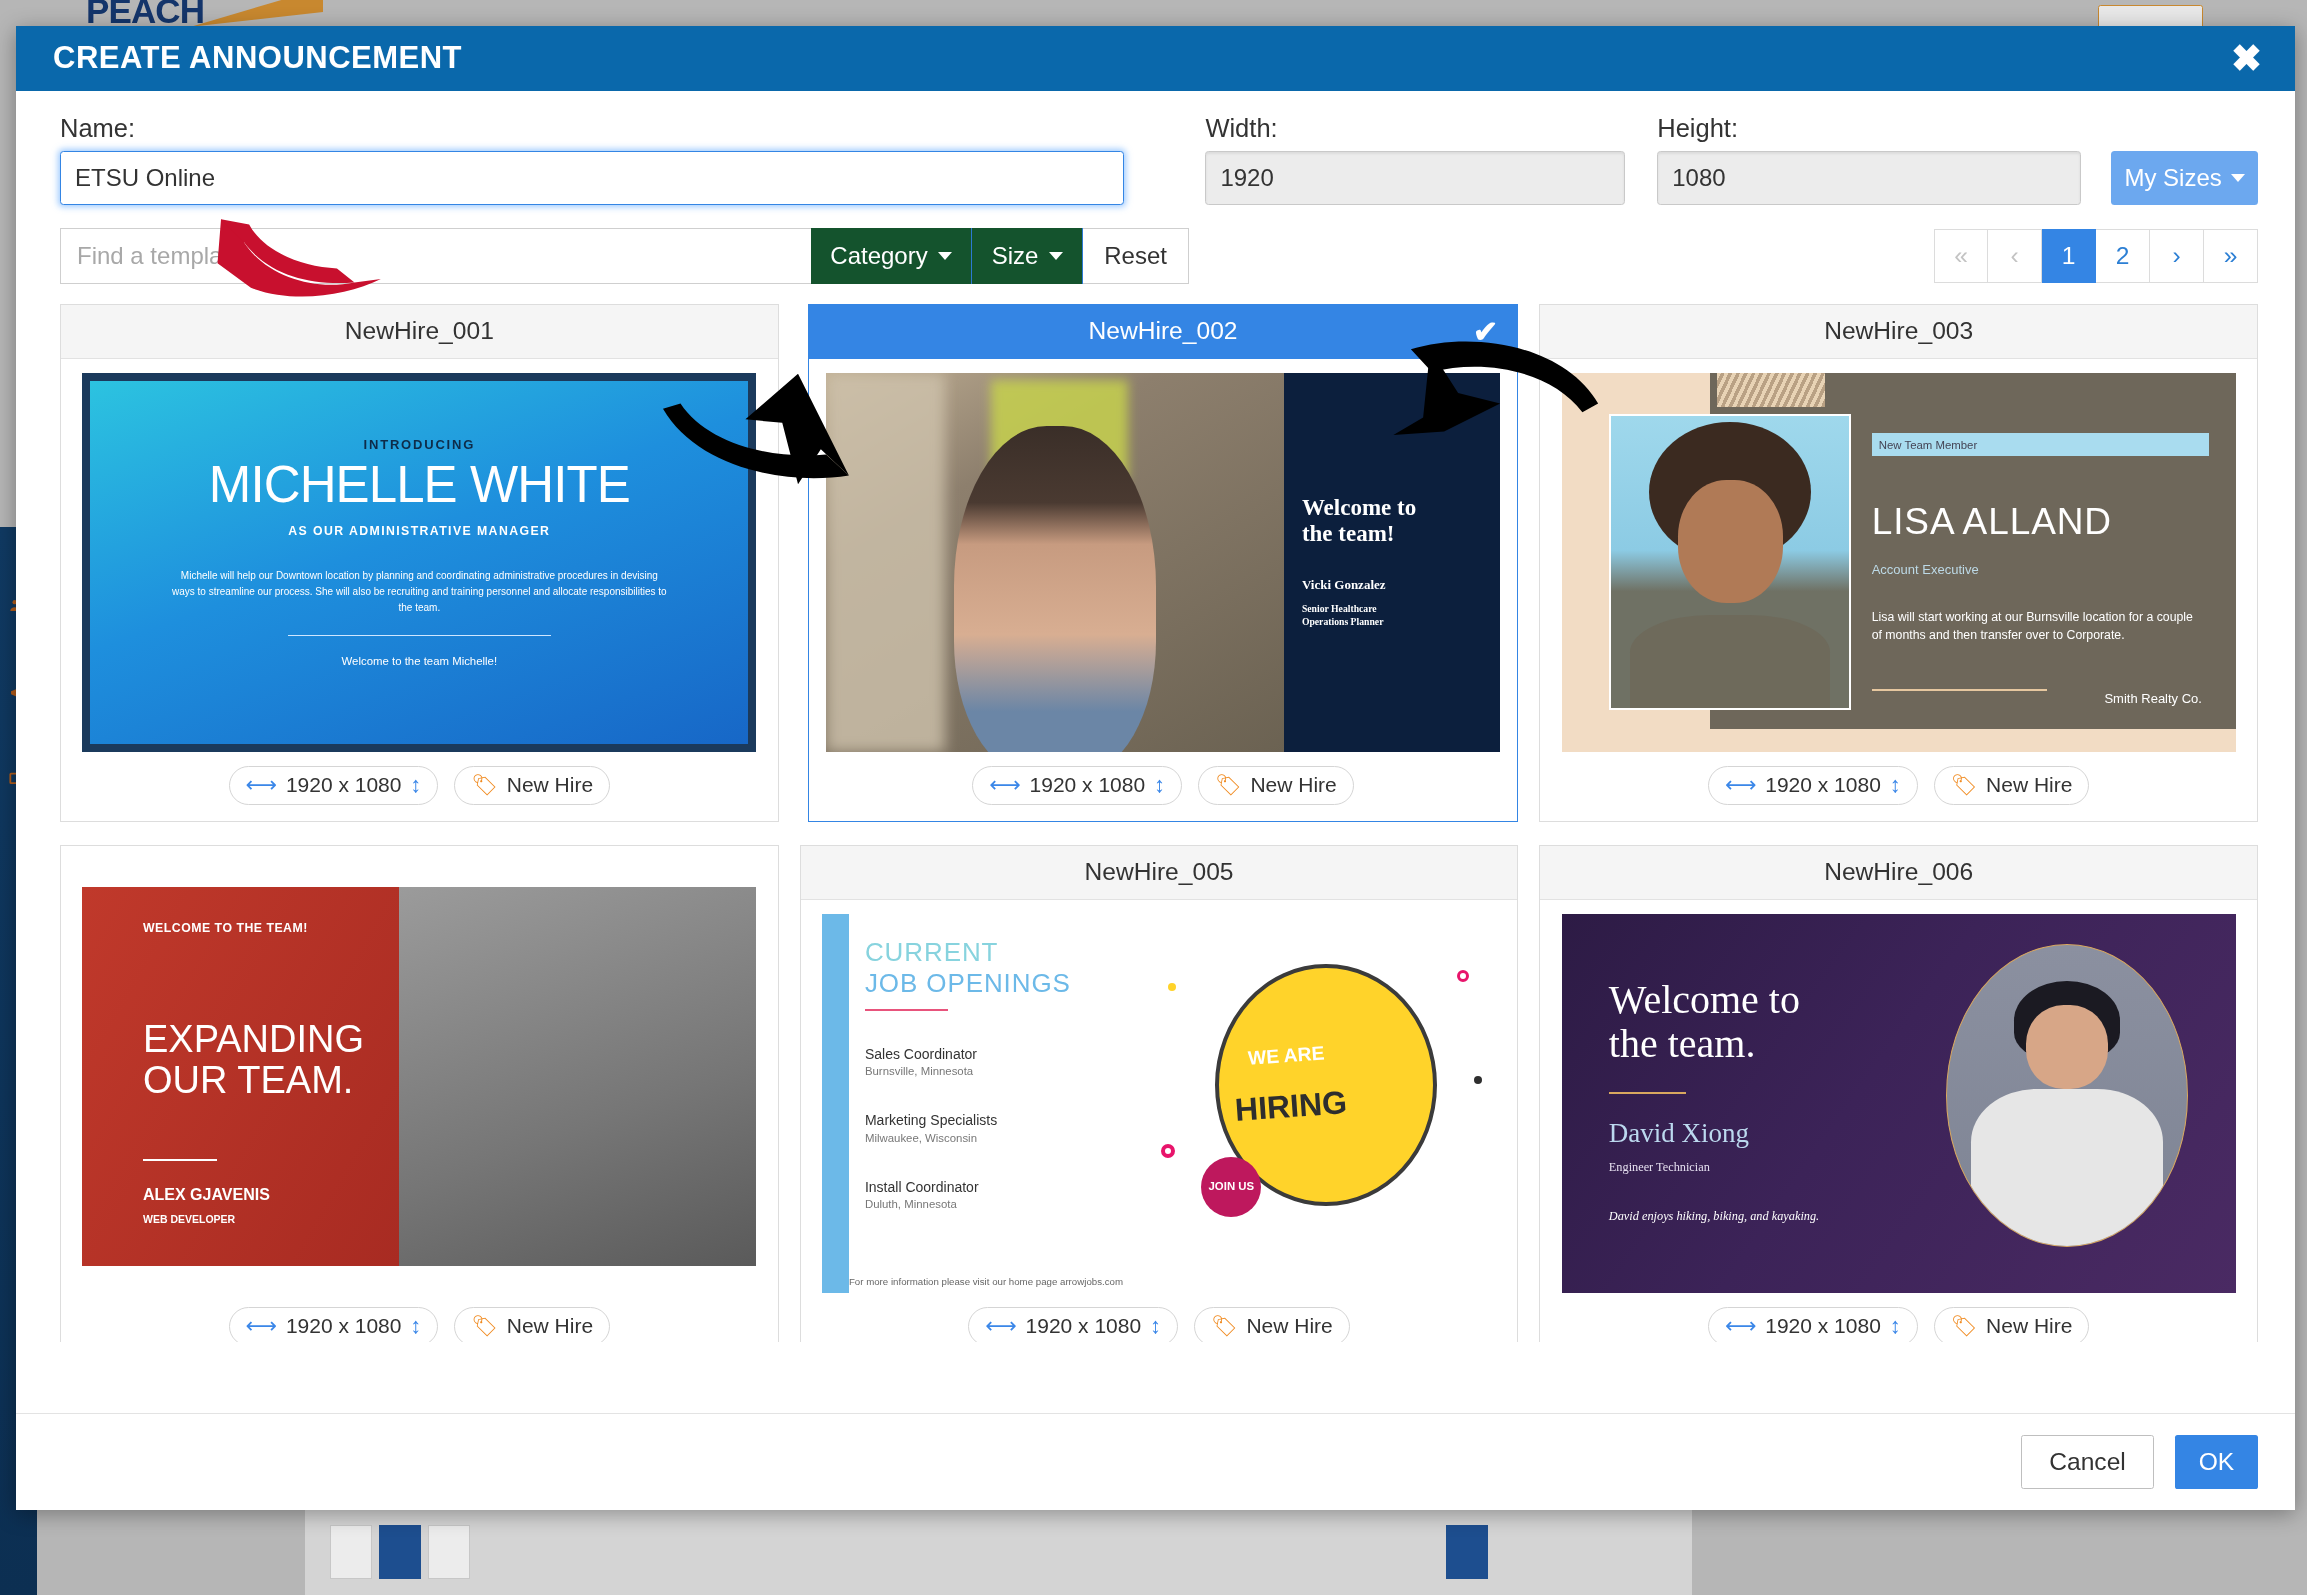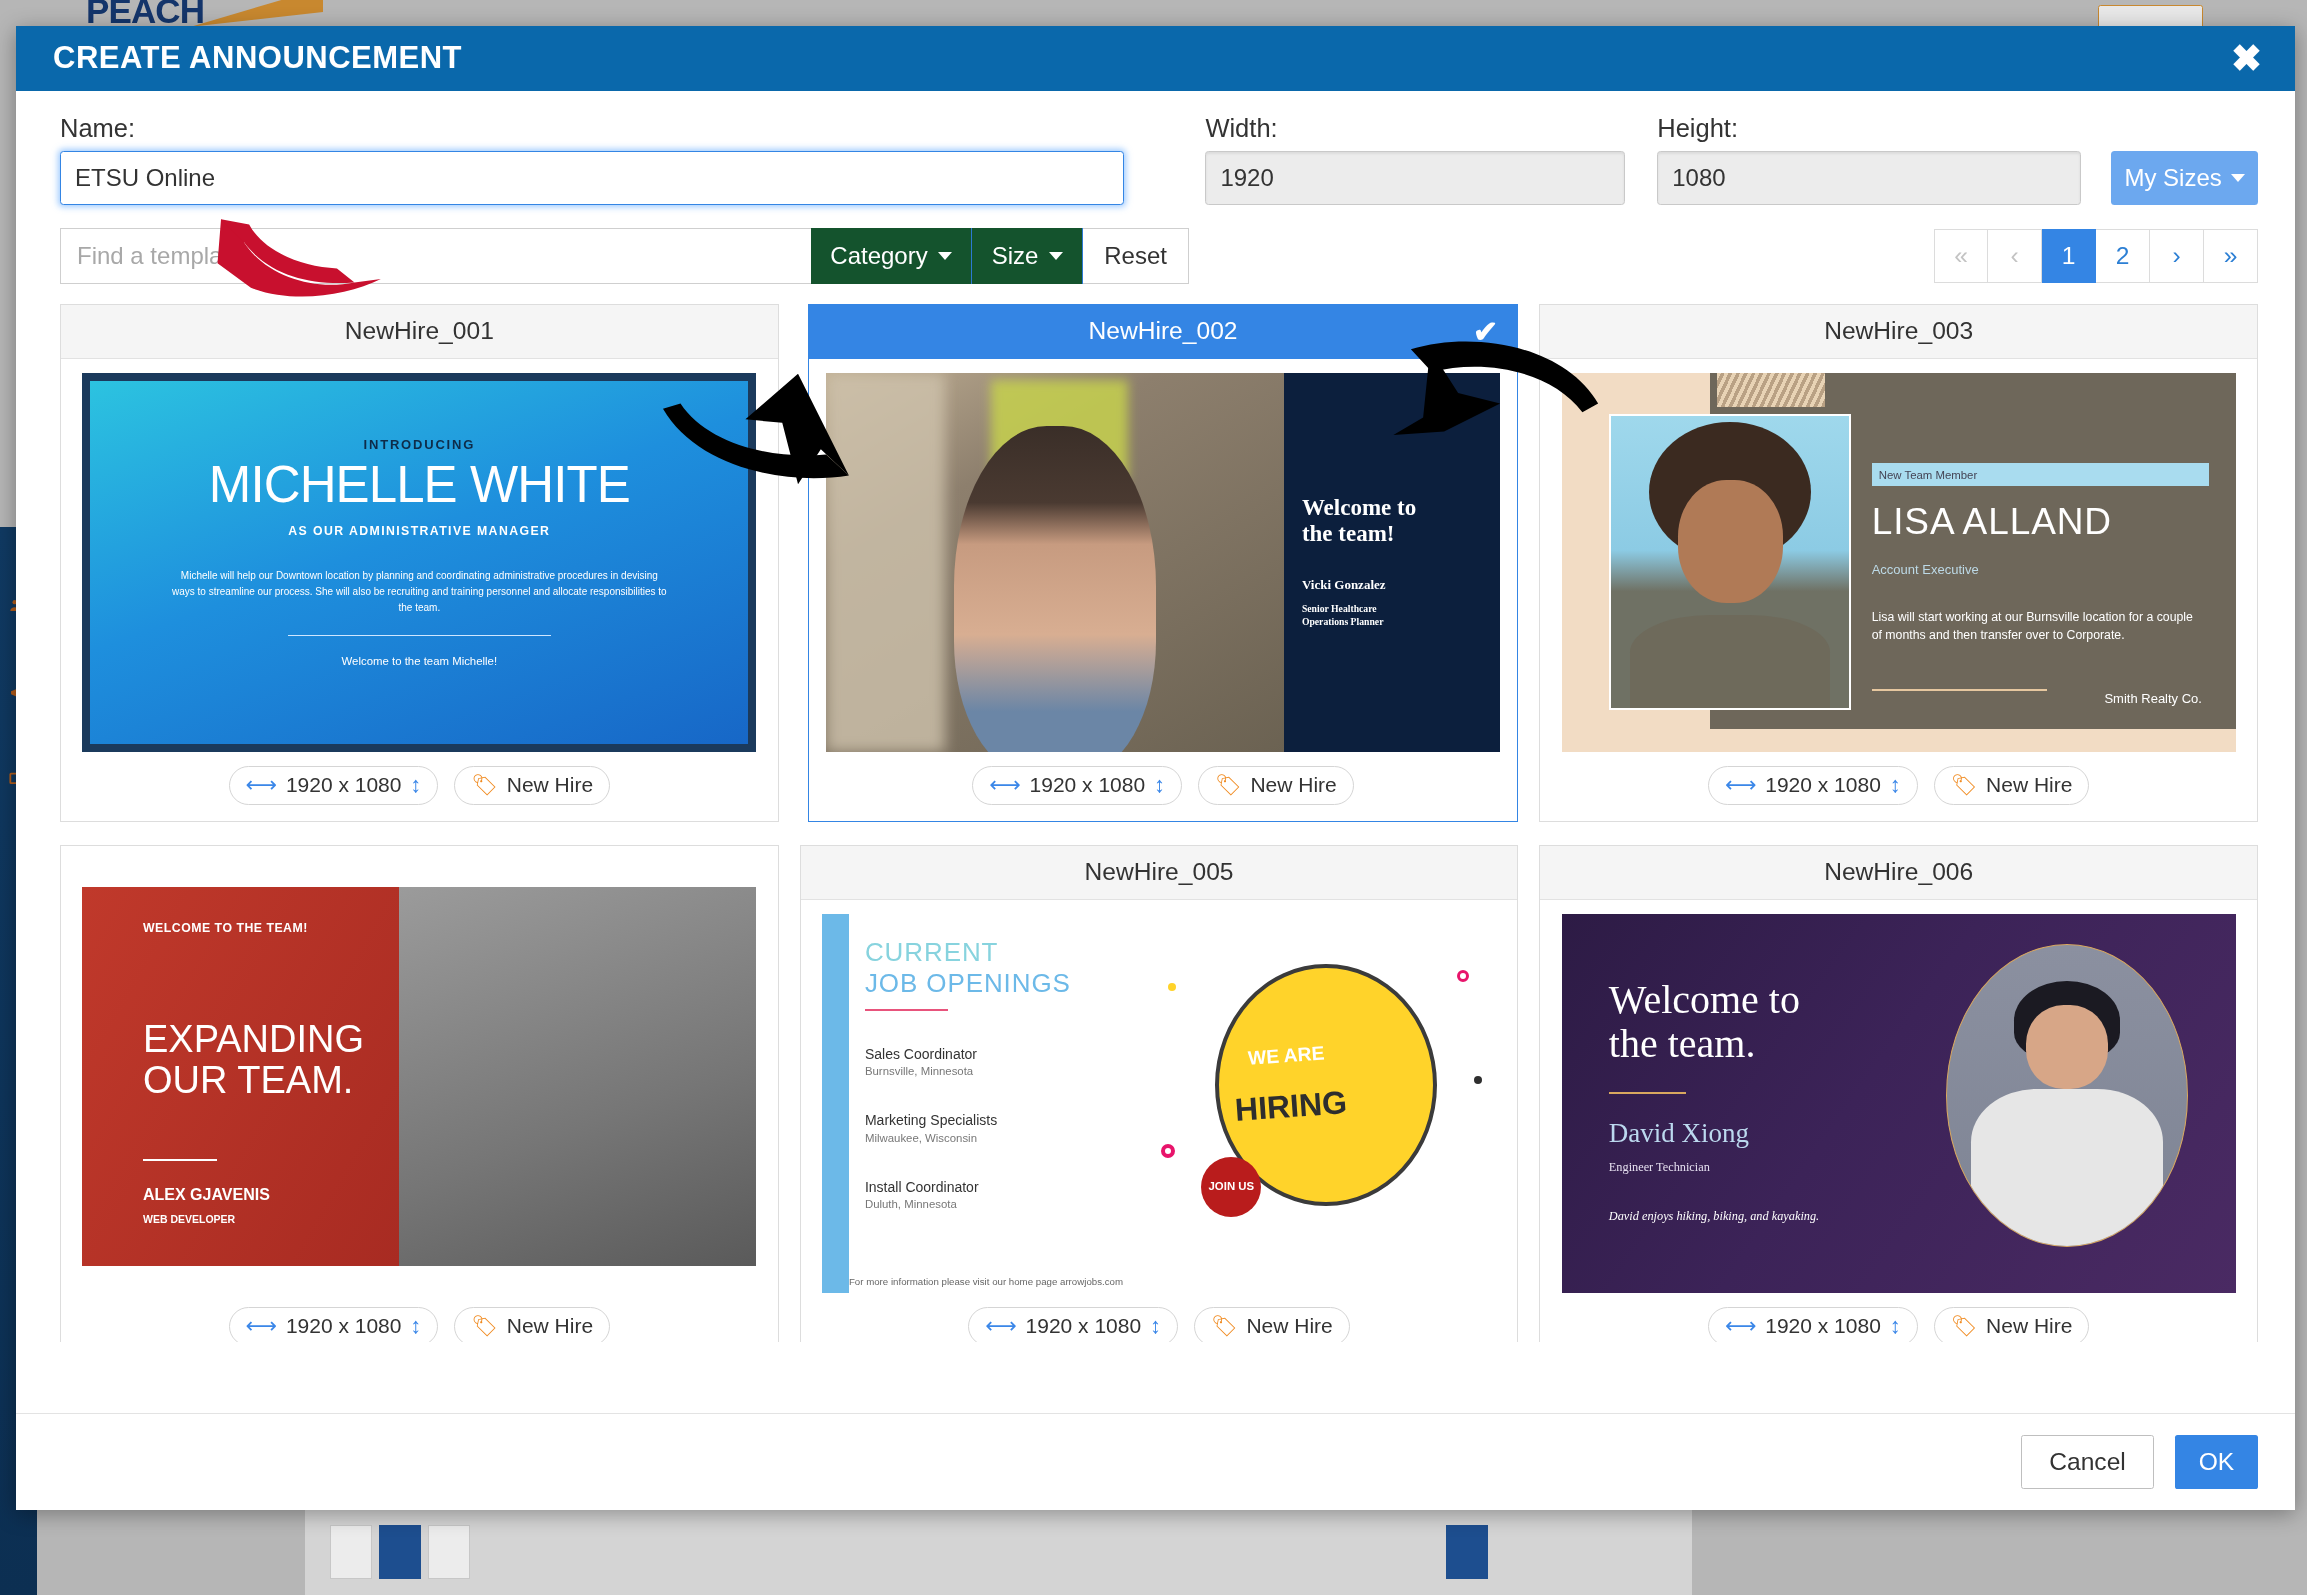--- a/index.html
+++ b/index.html
@@ -202,21 +202,21 @@
   .t2 .nm { color:#fff; font-size: 13px; font-weight:700; margin-top: 30px; font-family:"Liberation Serif", serif;}
   .t2 .tt { color:#fff; font-size: 9.7px; font-weight:700; margin-top: 8.8px; line-height:1.4; font-family:"Liberation Serif", serif;}
 
   .t3 { background:#f2dcc4; position:relative; }
   .t3 .brown { position:absolute; left:22%; top:0; right:0; bottom:6%; background:#6e675a; }
   .t3 .stripes { position:absolute; left:23%; top:0; width:16%; height:9%; background: repeating-linear-gradient(115deg,#e8d3b5 0 3.5px,#b9a184 3.5px 7px); }
   .t3 .ph { position:absolute; left:7%; top:11%; width:36%; height:78%; background: linear-gradient(180deg,#9fd8ec 0%, #8ccbe4 46%, #6f7164 60%); border:2.6px solid #fff; }
   .t3 .ph .hair { position:absolute; left:16%; top:2%; width:68%; height:48%; border-radius:50%; background:#3b2a20;}
   .t3 .ph .fc { position:absolute; left:28%; top:22%; width:44%; height:42%; border-radius:46%; background:#b07a56;}
   .t3 .ph .bd { position:absolute; left:8%; bottom:0; width:84%; height:32%; border-radius:40% 40% 0 0; background:#6e6a5b;}
-  .t3 .ntm { position:absolute; left:46%; top:16%; right:4%; height:23px; background:#a9dcef; color:#445; font-size:11.4px; display:flex; align-items:center; padding-left:7px;margin-top:30px;}
+  .t3 .ntm { position:absolute; left:46%; top:16%; right:4%; height:23px; background:#a9dcef; color:#445; font-size:11.4px; display:flex; align-items:center; padding-left:7px;}
   .t3 .nmx { position:absolute; left:46%; top:34%; color:#fff; font-size: 37px; letter-spacing:0.9px;}
   .t3 .rl { position:absolute; left:46%; top:50%; color:#bcd9e6; font-size: 13px;}
   .t3 .dsc { position:absolute; left:46%; top:62%; right:5%; color:#fff; font-size: 12.3px; line-height:1.5;}
   .t3 .co { position:absolute; right:5%; bottom:12%; color:#fff; font-size: 13px;}
   .t3 .ln { position:absolute; left:46%; right:28%; bottom:16%; height:1.8px; background:#e6c79f;}
 
   .t4 { display:flex; background:#9a9a9a; position:relative; }
   .t4 .left { flex:0 0 47%; background: linear-gradient(120deg,#c0392b 0%, #a82b22 100%); position:relative; }
   .t4 .right { flex:1 1 auto; background: linear-gradient(160deg,#9b9b9b 0%,#767676 60%,#5a5a5a 100%); }
   .t4 .wtt { position:absolute; left: 9%; top: 9%; color:#fff; font-size: 12.3px; font-weight:700; letter-spacing:0.5px;}
@@ -232,21 +232,21 @@
   .t5 .h-b { color:#6cb9e8; font-size: 26px; letter-spacing:0.9px; }
   .t5 .uline { width:83px; height:1.8px; background:#e8547c; margin-top: 10.5px;}
   .t5 .job { margin-top: 35px;}
   .t5 .job .j-t { color:#333; font-size: 14px;}
   .t5 .job .j-l { color:#777; font-size: 11.4px; margin-top:3.5px;}
   .t5 .foot { position:absolute; left:0; bottom: 5.3px; color:#666; font-size: 9.7px;}
   .t5 .art { position:absolute; right: 5.3px; top: 10%; width: 52%; height: 82%; }
   .t5 .bubble { position:absolute; left: 18%; top: 4%; width: 66%; height: 78%; border-radius: 50%; background:#ffd32a; border: 4.4px solid #3b3b3b;}
   .t5 .bub-txt1 { position:absolute; left: 28%; top: 30%; color:#fff; font-size: 19.3px; font-weight:800; transform: rotate(-4deg);}
   .t5 .bub-txt2 { position:absolute; left: 24%; top: 44%; color:#2e2e2e; font-size: 32px; font-weight:800; transform: rotate(-4deg);}
-  .t5 .joinus { position:absolute; left: 14%; top: 66%; width: 60px; height: 60px; border-radius:50%; background:#b91c1c; color:#fff; font-size: 11.4px; font-weight:800; display:flex; flex-direction:column; align-items:center; justify-content:center; line-height:1.1;}
+  .t5 .joinus { position:absolute; left: 14%; top: 66%; width: 60px; height: 60px; border-radius:50%; background:#be185d; color:#fff; font-size: 11.4px; font-weight:800; display:flex; flex-direction:column; align-items:center; justify-content:center; line-height:1.1;}
   .dot { position:absolute; border-radius:50%; }
 
   .t6 { background: linear-gradient(125deg,#2d1b45 0%, #3c2358 45%, #4a2a63 100%); position:relative; }
   .t6 .wt { position:absolute; left:7%; top:17%; color:#fff; font-size: 40px; line-height:1.1; font-family:"Liberation Serif", serif;}
   .t6 .ln { position:absolute; left:7%; top:47%; width: 77px; height:1.8px; background:#d9a85f;}
   .t6 .nm { position:absolute; left:7%; top:54%; color:#bcd9ef; font-size: 27px; font-family:"Liberation Serif", serif;}
   .t6 .rl { position:absolute; left:7%; top:65%; color:#e6e0f0; font-size: 12.3px; font-family:"Liberation Serif", serif;}
   .t6 .bio { position:absolute; left:7%; top:78%; color:#fff; font-size: 12.3px; font-style: italic; font-family:"Liberation Serif", serif;}
   .t6 .oval { position:absolute; right:7%; top:8%; width: 36%; height: 80%; border-radius:50%; border:1.8px solid #d9a85f; background: linear-gradient(180deg,#8b90a0 0%, #7e8494 100%); overflow:hidden;}
   .t6 .oval .hair { position:absolute; left:28%; top:12%; width:44%; height:26%; border-radius:50% 50% 34% 34%; background:#1b1a22;}

